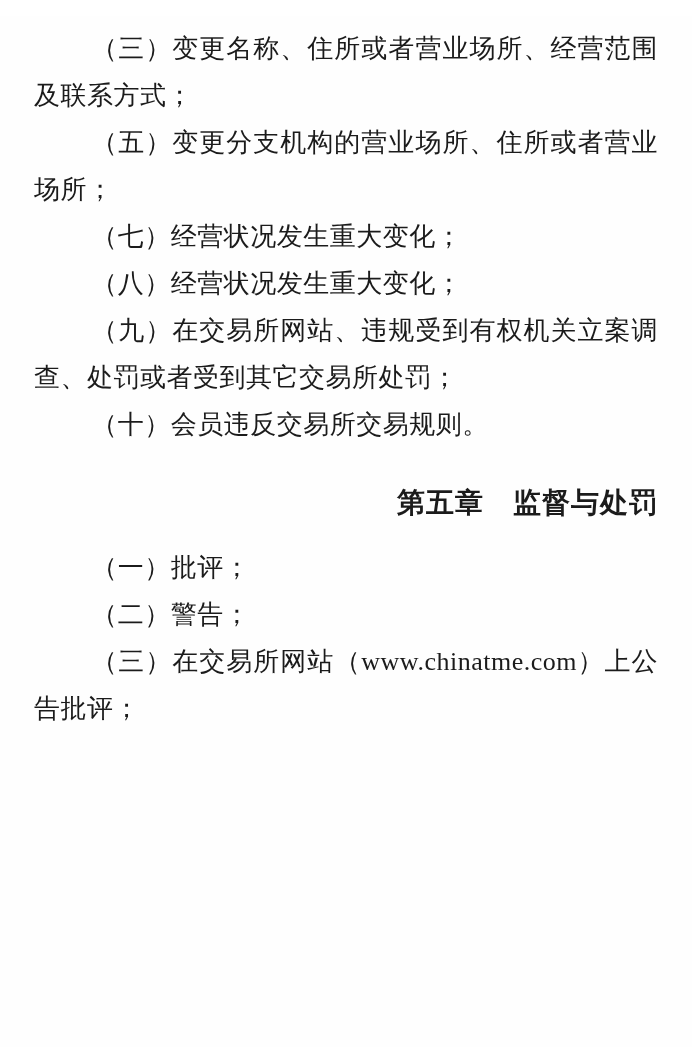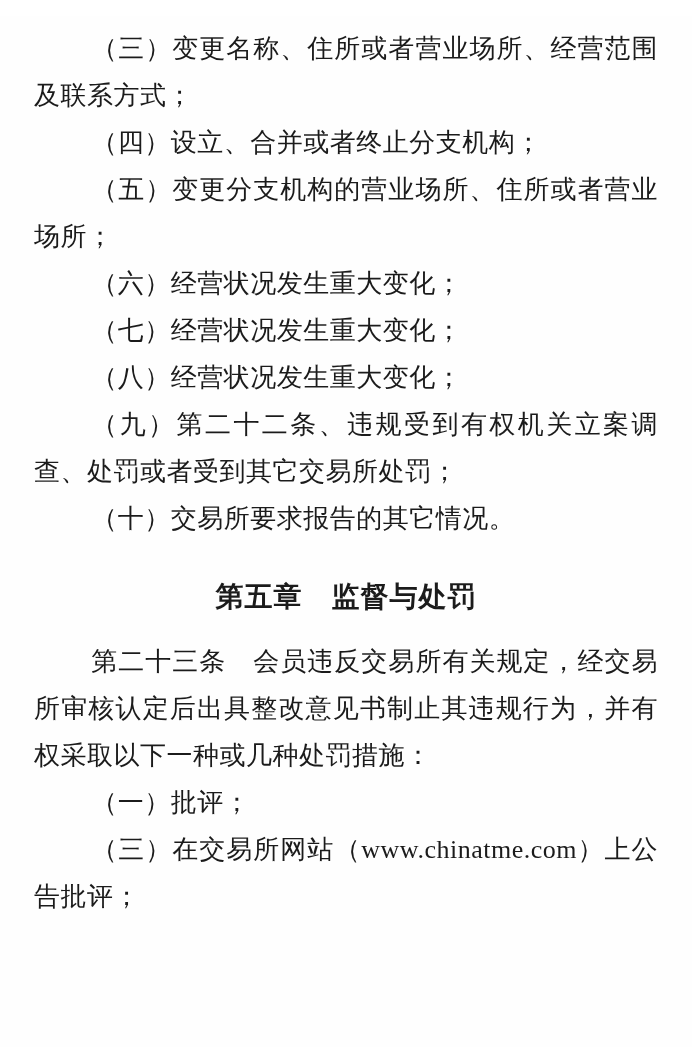--- a/index.html
+++ b/index.html
@@ -22,38 +22,36 @@
     overflow: hidden;
   }
   .para {
     margin: 0;
     text-align: justify;
     text-indent: 2.2em;
     letter-spacing: 0.5px;
   }
   .heading {
     margin: 31px 0 18px 0;
-    text-align: center;
+    text-align: right;
     text-indent: 0;
     font-family: "Liberation Sans", "DejaVu Sans", sans-serif;
     font-weight: 700;
     font-size: 28px;
     letter-spacing: 1px;
   }
 </style>
 </head>
 <body>
 
 <div class="page">
   <p class="para">（三）变更名称、住所或者营业场所、经营范围及联系方式；</p>
-  <p class="para">（四）设立、合并或者终止分支机构；</p>
   <p class="para">（五）变更分支机构的营业场所、住所或者营业场所；</p>
-  <p class="para">（六）经营状况发生重大变化；</p>
   <p class="para">（七）经营状况发生重大变化；</p>
   <p class="para">（八）经营状况发生重大变化；</p>
-  <p class="para">（九）第二十二条、违规受到有权机关立案调查、处罚或者受到其它交易所处罚；</p>
-  <p class="para">（十）交易所要求报告的其它情况。</p>
+  <p class="para">（九）在交易所网站、违规受到有权机关立案调查、处罚或者受到其它交易所处罚；</p>
+  <p class="para">（十）会员违反交易所交易规则。</p>
   <p class="para heading">第五章　监督与处罚</p>
-  <p class="para">第二十三条　会员违反交易所有关规定，经交易所审核认定后出具整改意见书制止其违规行为，并有权采取以下一种或几种处罚措施：</p>
   <p class="para">（一）批评；</p>
+  <p class="para">（二）警告；</p>
   <p class="para">（三）在交易所网站（www.chinatme.com）上公告批评；</p>
 
 </div>
 
 </body></html>

